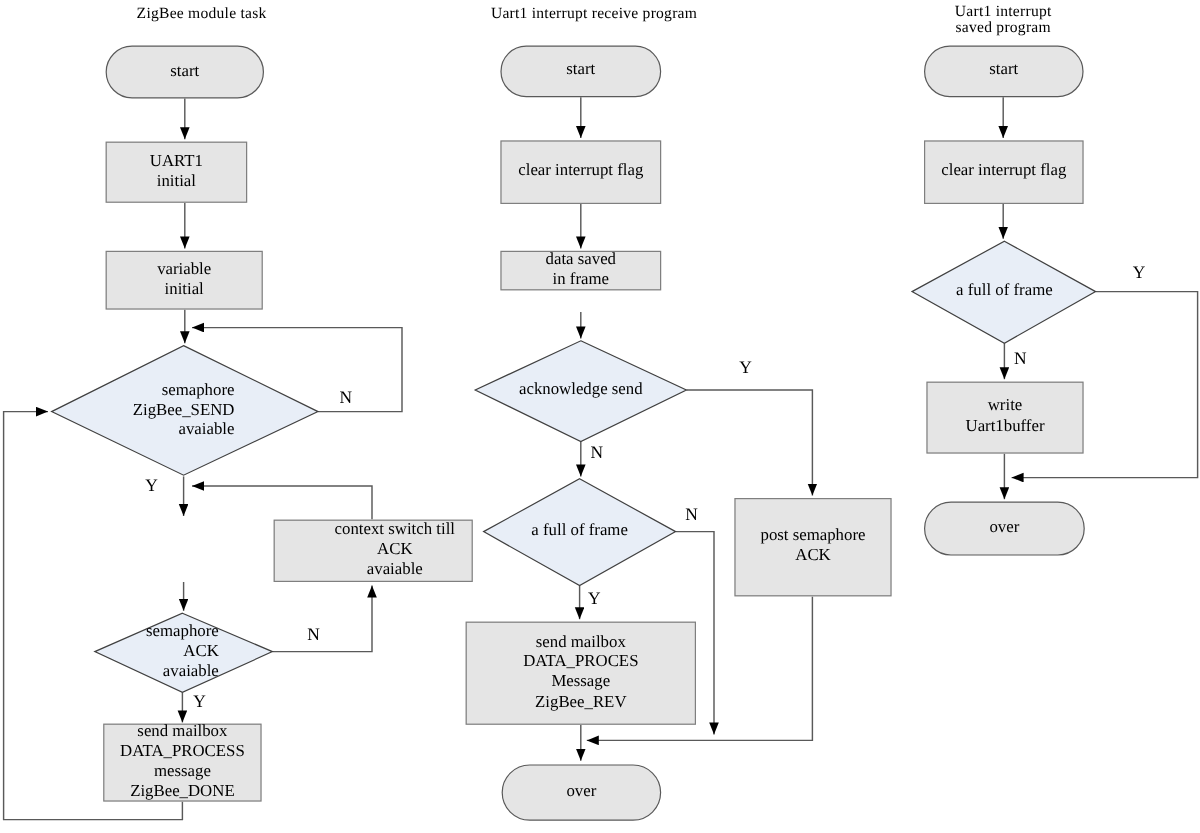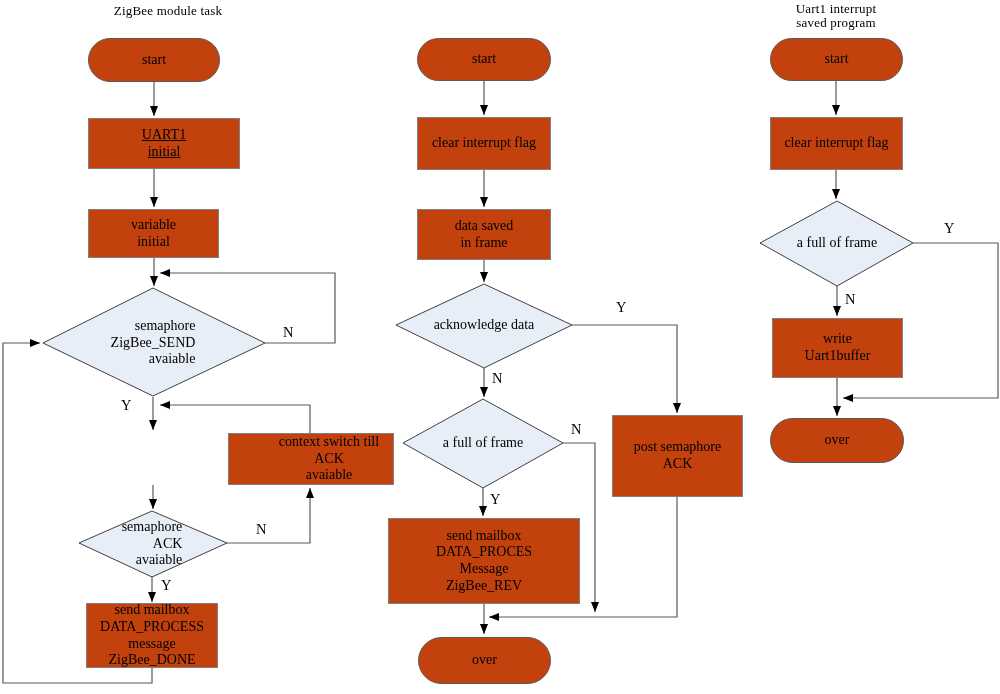--- a/index.html
+++ b/index.html
@@ -24,21 +24,21 @@
   .node {
     position: absolute;
     box-sizing: border-box;
     display: flex;
     align-items: center;
     justify-content: center;
     text-align: center;
     white-space: pre-line;
     font-size: 14px;
     line-height: 1.18;
-    background: #c2410c;
+    background: #e5e5e5;
   }
   .rect { border: 1px solid #7f7f7f; }
   .oval { border: 1px solid #595959; border-radius: 999px; }
   .dtext {
     position: absolute;
     display: flex;
     align-items: center;
     justify-content: center;
     text-align: right;
     white-space: pre-line;
@@ -93,25 +93,26 @@
     <path d="M837 378 L837 416" fill="none" stroke="#595959" stroke-width="1.2" marker-end="url(#arrow)"></path>
 
     <polygon points="153,288 265,343 153,396 43,343" fill="#e8eef7" stroke="#404040" stroke-width="1"></polygon>
     <polygon points="152,511 227,543 152,577 79,543" fill="#e8eef7" stroke="#404040" stroke-width="1"></polygon>
     <polygon points="484,284 572,325 484,368 396,325" fill="#e8eef7" stroke="#404040" stroke-width="1"></polygon>
     <polygon points="483,399 563,443 483,488 403,443" fill="#e8eef7" stroke="#404040" stroke-width="1"></polygon>
     <polygon points="837,201 913,243 837,286 760,243" fill="#e8eef7" stroke="#404040" stroke-width="1"></polygon>
   </svg>
 
   <div class="title" style="left:68px; top:4px; width:200px;">ZigBee module task</div>
+  <div class="title" style="left:390px; top:4px; width:210px;">Uart1 interrupt receive program</div>
   <div class="title" style="left:756px; top:2px; width:160px;">Uart1 interrupt
 saved program</div>
 
   <div class="node oval" style="left:88px; top:38px; width:132px; height:44px;">start</div>
-  <div class="node rect" style="left:88px; top:118px; width:152px; height:51px;text-decoration:underline;">UART1
+  <div class="node rect" style="left:88px; top:118px; width:118px; height:51px;">UART1
 initial</div>
   <div class="node rect" style="left:88px; top:209px; width:131px; height:49px;">variable
 initial</div>
   <div class="dtext" style="left:83px; top:300px; width:140px; height:86px;">semaphore
 ZigBee_SEND
 avaiable</div>
   <div class="node rect" style="left:228px; top:433px; width:166px; height:52px;padding-left:36px;">context switch till ACK
 avaiable</div>
   <div class="dtext" style="left:97px; top:515px; width:110px; height:58px;">semaphore
 ACK
@@ -121,23 +122,23 @@
 message
 ZigBee_DONE</div>
 
   <span class="elabel" style="left:283px; top:325px;">N</span>
   <span class="elabel" style="left:121px; top:398px;">Y</span>
   <span class="elabel" style="left:256px; top:522px;">N</span>
   <span class="elabel" style="left:161px; top:578px;">Y</span>
 
   <div class="node oval" style="left:417px; top:38px; width:134px; height:43px;">start</div>
   <div class="node rect" style="left:417px; top:117px; width:134px; height:53px;">clear interrupt flag</div>
-  <div class="node rect" style="left:417px; top:209px; width:134px; height:51px;">data saved
+  <div class="node rect" style="left:417px; top:209px; width:134px; height:33px;">data saved
 in frame</div>
-  <div class="dtext" style="left:414px; top:304px; width:140px; height:42px;">acknowledge data</div>
+  <div class="dtext" style="left:414px; top:304px; width:140px; height:42px;">acknowledge send</div>
   <div class="dtext" style="left:418px; top:422px; width:130px; height:42px;">a full of frame</div>
   <div class="node rect" style="left:612px; top:415px; width:131px; height:82px;font-family:Liberation Serif, serif;">post semaphore
 ACK</div>
   <div class="node rect" style="left:388px; top:518px; width:192px; height:86px;">send mailbox
 DATA_PROCES
 Message
 ZigBee_REV</div>
   <div class="node oval" style="left:418px; top:637px; width:133px; height:47px;">over</div>
 
   <span class="elabel" style="left:616px; top:300px;">Y</span>

